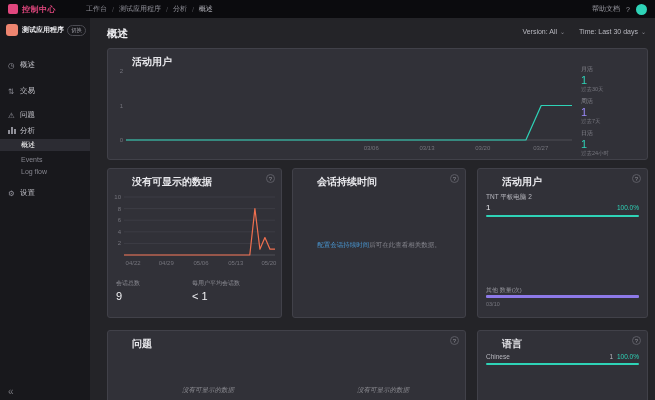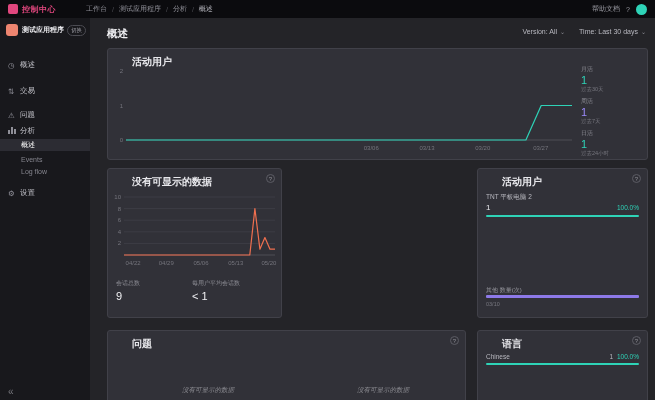--- a/index.html
+++ b/index.html
@@ -234,20 +234,27 @@
           <div class="ds-lb">会话总数</div>
           <div class="ds-val">9</div>
         </div>
         <div class="ds-col">
           <div class="ds-lb">每用户平均会话数</div>
           <div class="ds-val">&lt; 1</div>
         </div>
       </div>
     </div>
 
+    <div class="card" id="card-duration">
+      <div class="card-title">会话持续时间</div>
+      <div class="info-ic">?</div>
+      <div id="sd-msg">
+        <span class="lnk">配置会话持续时间</span><span class="rest">后可在此查看相关数据。</span>
+      </div>
+    </div>
 
     <div class="card" id="card-devices">
       <div class="card-title">活动用户</div>
       <div class="info-ic">?</div>
       <div class="row-name" style="top:24px">TNT 平板电脑 2</div>
       <div class="row-val" style="top:34px">1</div>
       <div class="row-pct" style="top:35px">100.0%</div>
       <div class="row-bar" style="top: 46px; background: rgb(46, 211, 183); width: calc(100% - 16px);"></div>
       <div id="td-foot-lb">其他 数量(次)</div>
       <div id="td-foot-bar" style="background: rgb(141, 121, 232);"></div>

